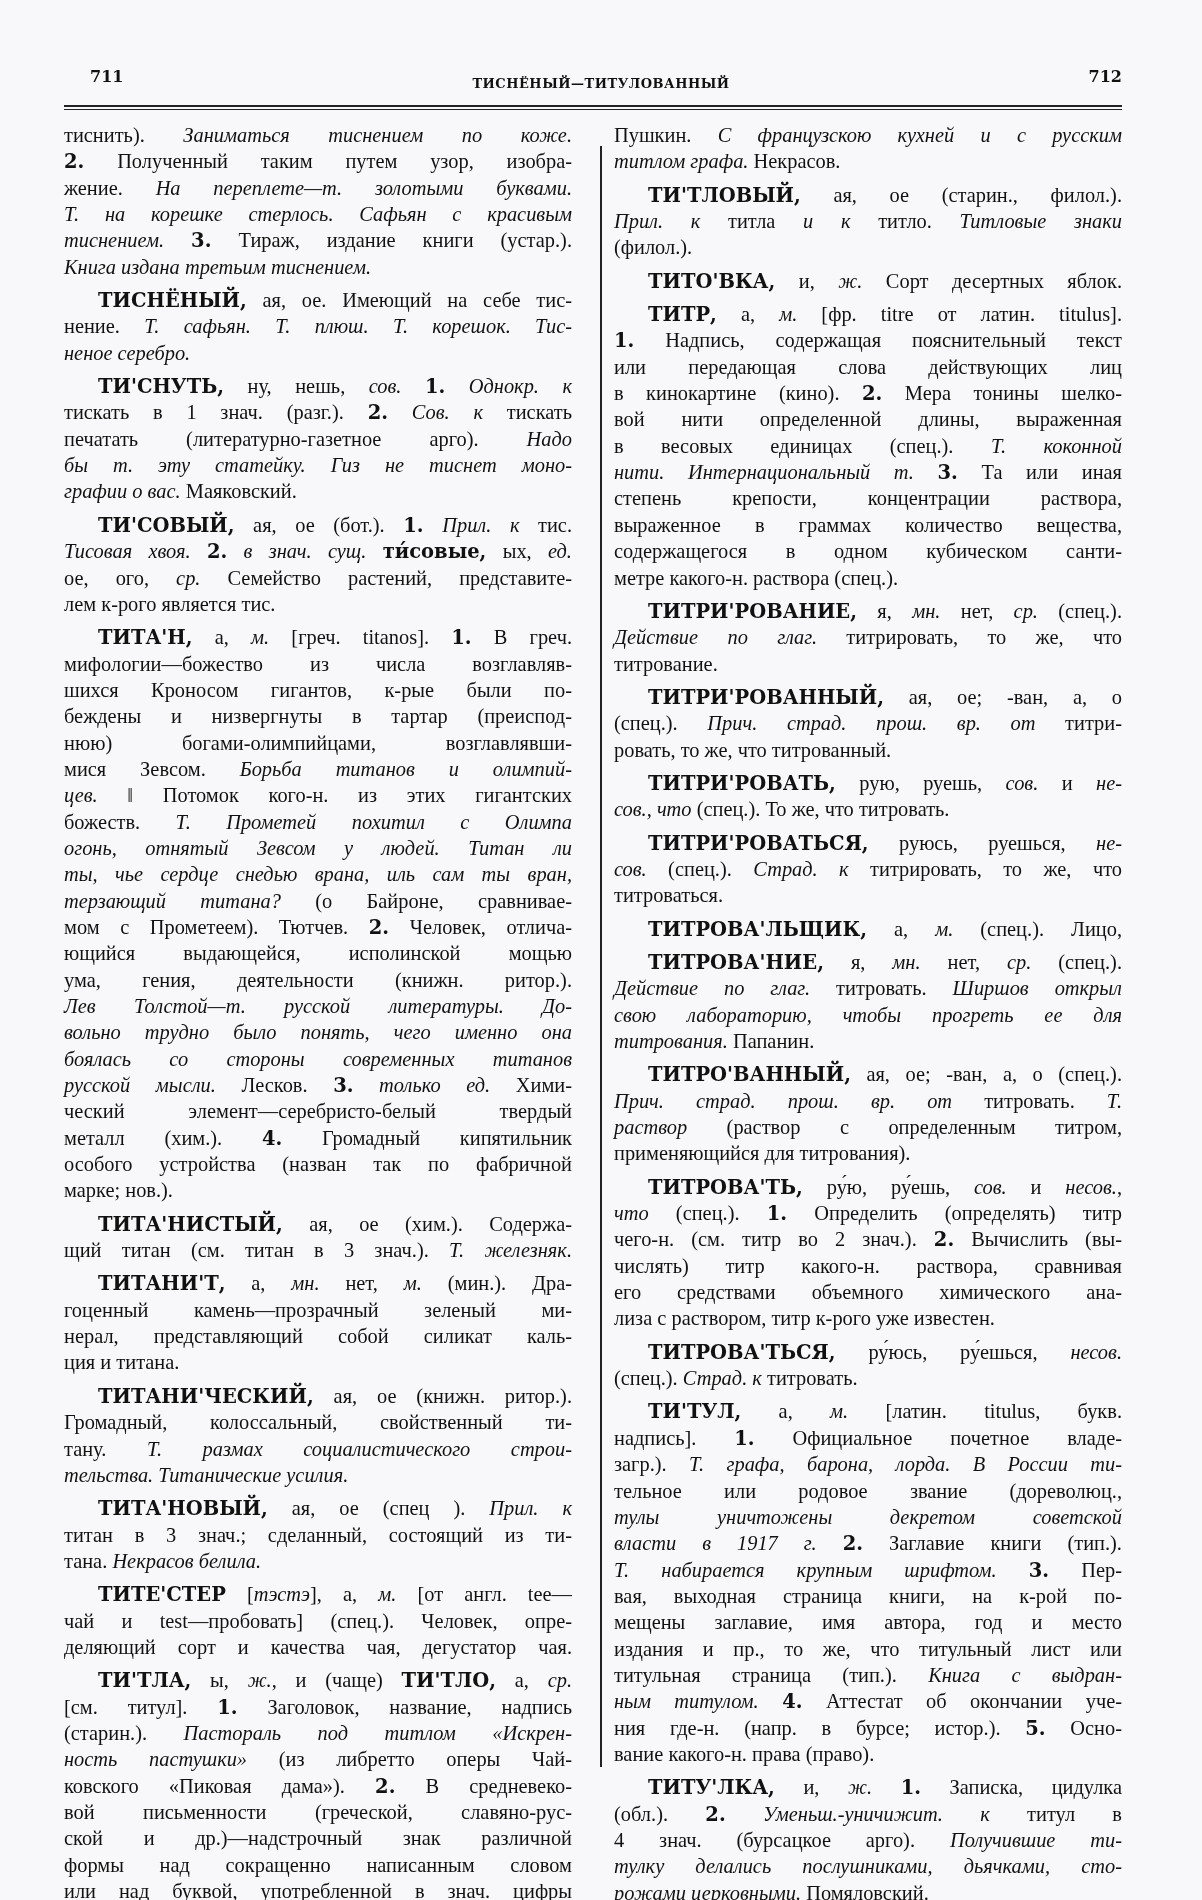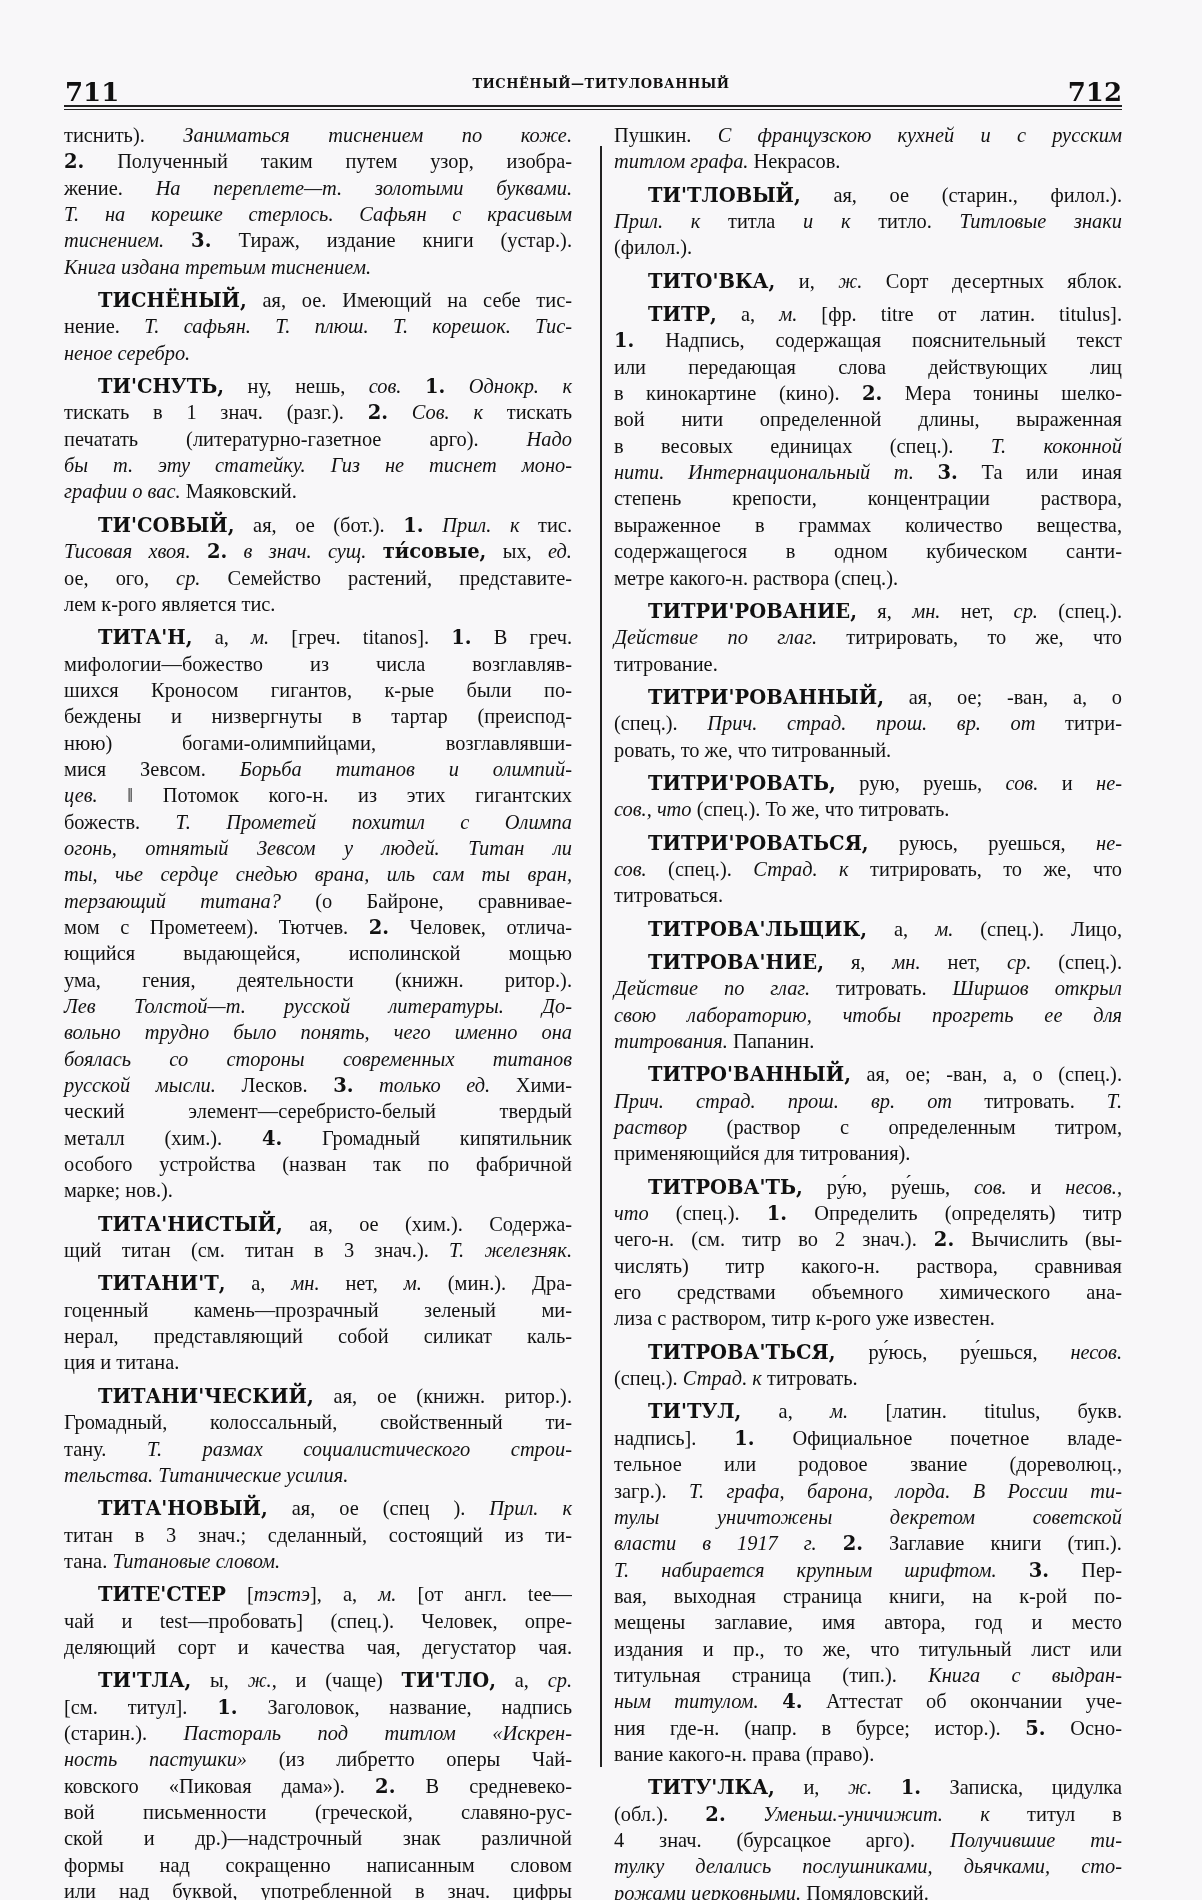--- a/index.html
+++ b/index.html
@@ -3,22 +3,23 @@
 <meta charset="utf-8">
 <style>
   html, body { margin:0; padding:0; }
   body {
     width:1202px; height:1900px; overflow:hidden;
     background:#f8f7f9; color:#111;
     font-family:"Liberation Serif","DejaVu Serif",serif;
     position:relative;
   }
   .page-num {
-    position:absolute; top:77px; font-weight:bold; font-size:26px;
+    position:absolute; top:67px; font-weight:bold; font-size:16px;
     font-family:"DejaVu Serif","Liberation Serif",serif;
+    margin-left:25px;
   }
   #pn-left { left:65px; }
   #pn-right { right:80px;text-align:center; }
   .running-head {
     position:absolute; top:76px; left:0; width:1202px; text-align:center;
     font-weight:bold; font-size:13px; letter-spacing:0.5px;
     font-family:"DejaVu Serif","Liberation Serif",serif;
   }
   .head-rule {
     position:absolute; left:64px; width:1058px; top:105px; height:2px;
@@ -96,21 +97,21 @@
     <span class="line indent"><span class="b">ТИТАНИ'Т,</span><span> а, </span><span class="i">мн.</span><span> нет, </span><span class="i">м.</span><span> (мин.). Дра-</span></span>
     <span class="line"><span>гоценный камень—прозрачный зеленый ми-</span></span>
     <span class="line"><span>нерал, представляющий собой силикат каль-</span></span>
     <span class="line last"><span>ция и титана.</span></span>
     <span class="line indent"><span class="b">ТИТАНИ'ЧЕСКИЙ,</span><span> ая, ое (книжн. ритор.).</span></span>
     <span class="line"><span>Громадный, колоссальный, свойственный ти-</span></span>
     <span class="line"><span>тану. </span><span class="i">Т. размах социалистического строи-</span></span>
     <span class="line last"><span class="i">тельства. Титанические усилия.</span></span>
     <span class="line indent"><span class="b">ТИТА'НОВЫЙ,</span><span> ая, ое (спец ). </span><span class="i">Прил. к</span></span>
     <span class="line"><span>титан в 3 знач.; сделанный, состоящий из ти-</span></span>
-    <span class="line last"><span>тана. </span><span class="i">Титановые словом.</span></span>
+    <span class="line last"><span>тана. </span><span class="i">Некрасов белила.</span></span>
     <span class="line indent"><span class="b">ТИТЕ'СТЕР</span><span> [</span><span class="i">тэстэ</span><span>], а, </span><span class="i">м.</span><span> [от англ. tee—</span></span>
     <span class="line"><span>чай и test—пробовать] (спец.). Человек, опре-</span></span>
     <span class="line"><span>деляющий сорт и качества чая, дегустатор чая.</span></span>
     <span class="line indent"><span class="b">ТИ'ТЛА,</span><span> ы, </span><span class="i">ж.</span><span>, и (чаще) </span><span class="b">ТИ'ТЛО,</span><span> а, </span><span class="i">ср.</span></span>
     <span class="line"><span>[см. титул]. </span><span class="b">1.</span><span> Заголовок, название, надпись</span></span>
     <span class="line"><span>(старин.). </span><span class="i">Пастораль под титлом «Искрен-</span></span>
     <span class="line"><span class="i">ность пастушки»</span><span> (из либретто оперы Чай-</span></span>
     <span class="line"><span>ковского «Пиковая дама»). </span><span class="b">2.</span><span> В средневеко-</span></span>
     <span class="line"><span>вой письменности (греческой, славяно-рус-</span></span>
     <span class="line"><span>ской и др.)—надстрочный знак различной</span></span>
@@ -161,22 +162,22 @@
     <span class="line indent"><span class="b">ТИТРОВА'ТЬ,</span><span> ру́ю, ру́ешь, </span><span class="i">сов.</span><span> и </span><span class="i">несов.</span><span>,</span></span>
     <span class="line"><span class="i">что</span><span> (спец.). </span><span class="b">1.</span><span> Определить (определять) титр</span></span>
     <span class="line"><span>чего-н. (см. титр во 2 знач.). </span><span class="b">2.</span><span> Вычислить (вы-</span></span>
     <span class="line"><span>числять) титр какого-н. раствора, сравнивая</span></span>
     <span class="line"><span>его средствами объемного химического ана-</span></span>
     <span class="line last"><span>лиза с раствором, титр к-рого уже известен.</span></span>
     <span class="line indent"><span class="b">ТИТРОВА'ТЬСЯ,</span><span> ру́юсь, ру́ешься, </span><span class="i">несов.</span></span>
     <span class="line last"><span>(спец.). </span><span class="i">Страд. к</span><span> титровать.</span></span>
     <span class="line indent"><span class="b">ТИ'ТУЛ,</span><span> а, </span><span class="i">м.</span><span> [латин. titulus, букв.</span></span>
     <span class="line"><span>надпись]. </span><span class="b">1.</span><span> Официальное почетное владе-</span></span>
+    <span class="line"><span>загр.). </span><span class="i">Т. графа, барона, лорда. В России ти-</span></span>
     <span class="line"><span>тельное или родовое звание (дореволюц.,</span></span>
-    <span class="line"><span>загр.). </span><span class="i">Т. графа, барона, лорда. В России ти-</span></span>
     <span class="line"><span class="i">тулы уничтожены декретом советской</span></span>
     <span class="line"><span class="i">власти в 1917 г.</span><span> </span><span class="b">2.</span><span> Заглавие книги (тип.).</span></span>
     <span class="line"><span class="i">Т. набирается крупным шрифтом.</span><span> </span><span class="b">3.</span><span> Пер-</span></span>
     <span class="line"><span>вая, выходная страница книги, на к-рой по-</span></span>
     <span class="line"><span>мещены заглавие, имя автора, год и место</span></span>
     <span class="line"><span>издания и пр., то же, что титульный лист или</span></span>
     <span class="line"><span>титульная страница (тип.). </span><span class="i">Книга с выдран-</span></span>
     <span class="line"><span class="i">ным титулом.</span><span> </span><span class="b">4.</span><span> Аттестат об окончании уче-</span></span>
     <span class="line"><span>ния где-н. (напр. в бурсе; истор.). </span><span class="b">5.</span><span> Осно-</span></span>
     <span class="line last"><span>вание какого-н. права (право).</span></span>

